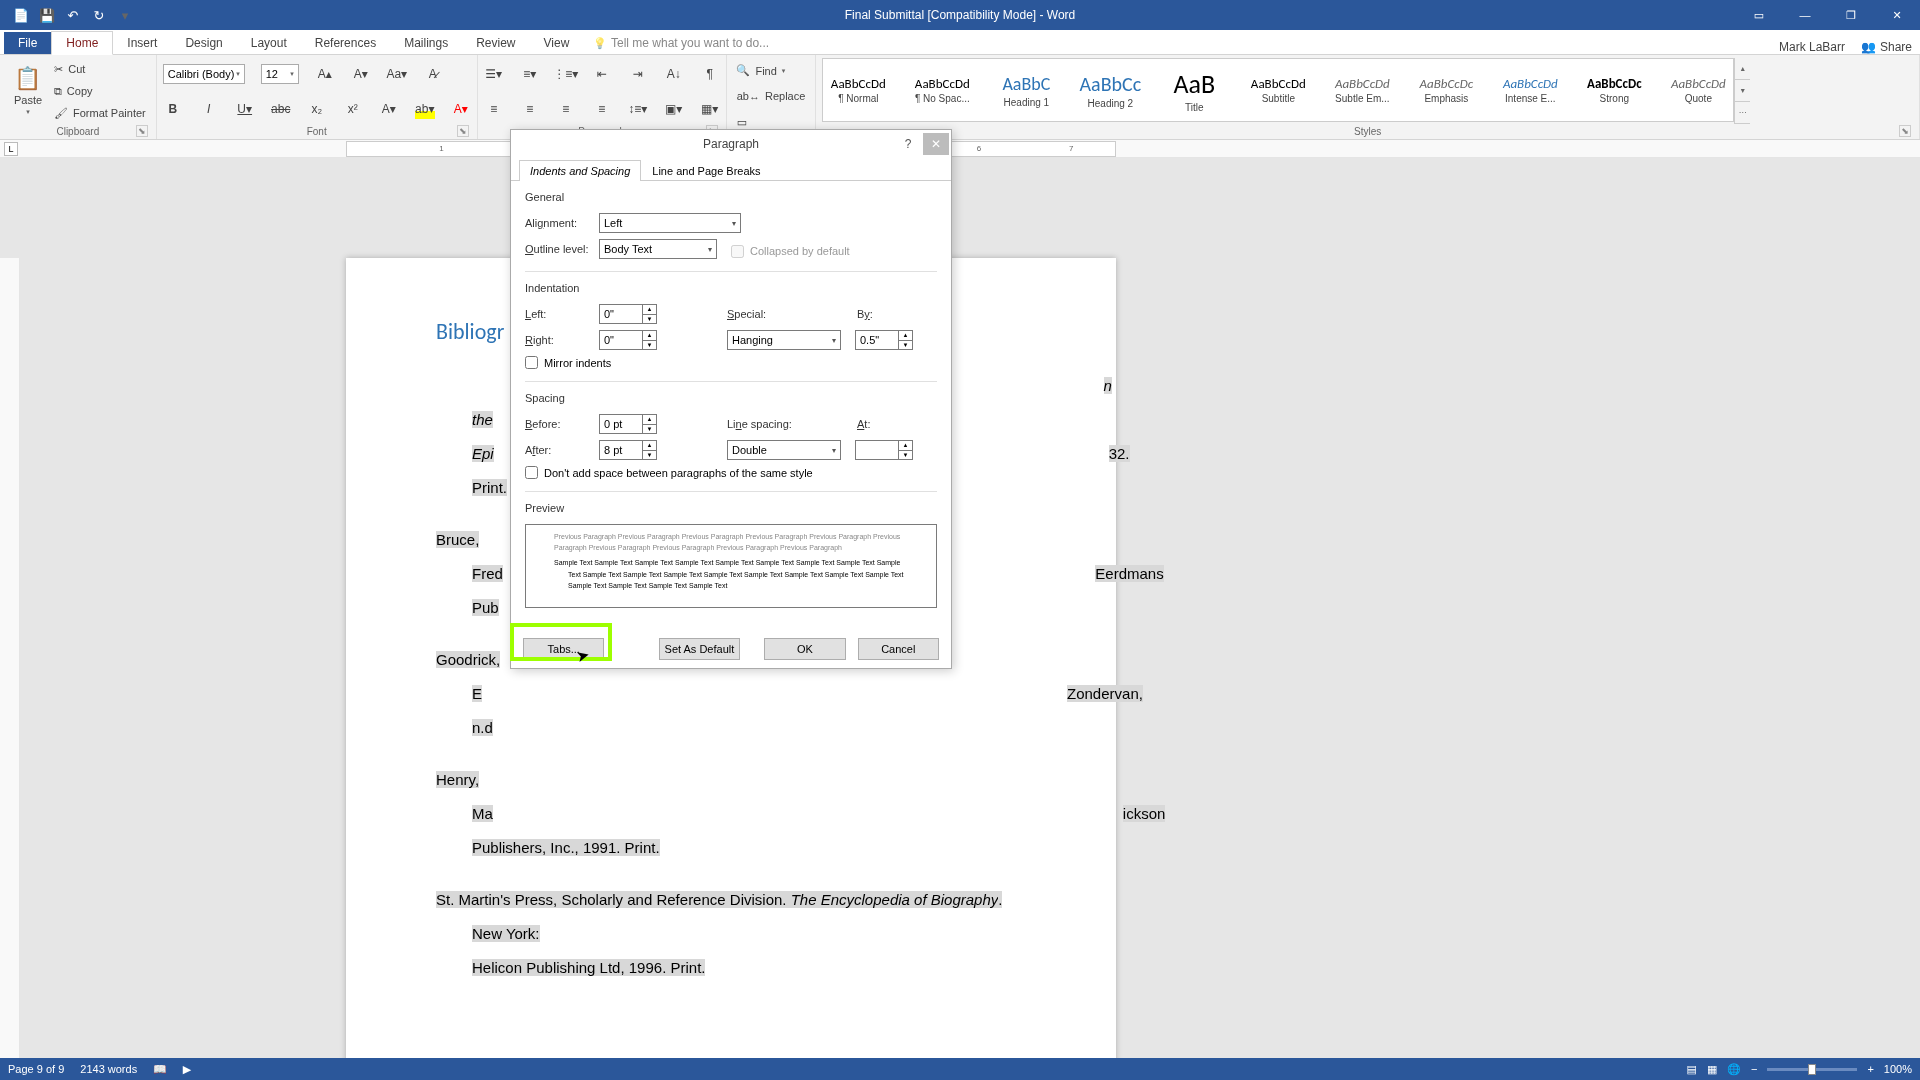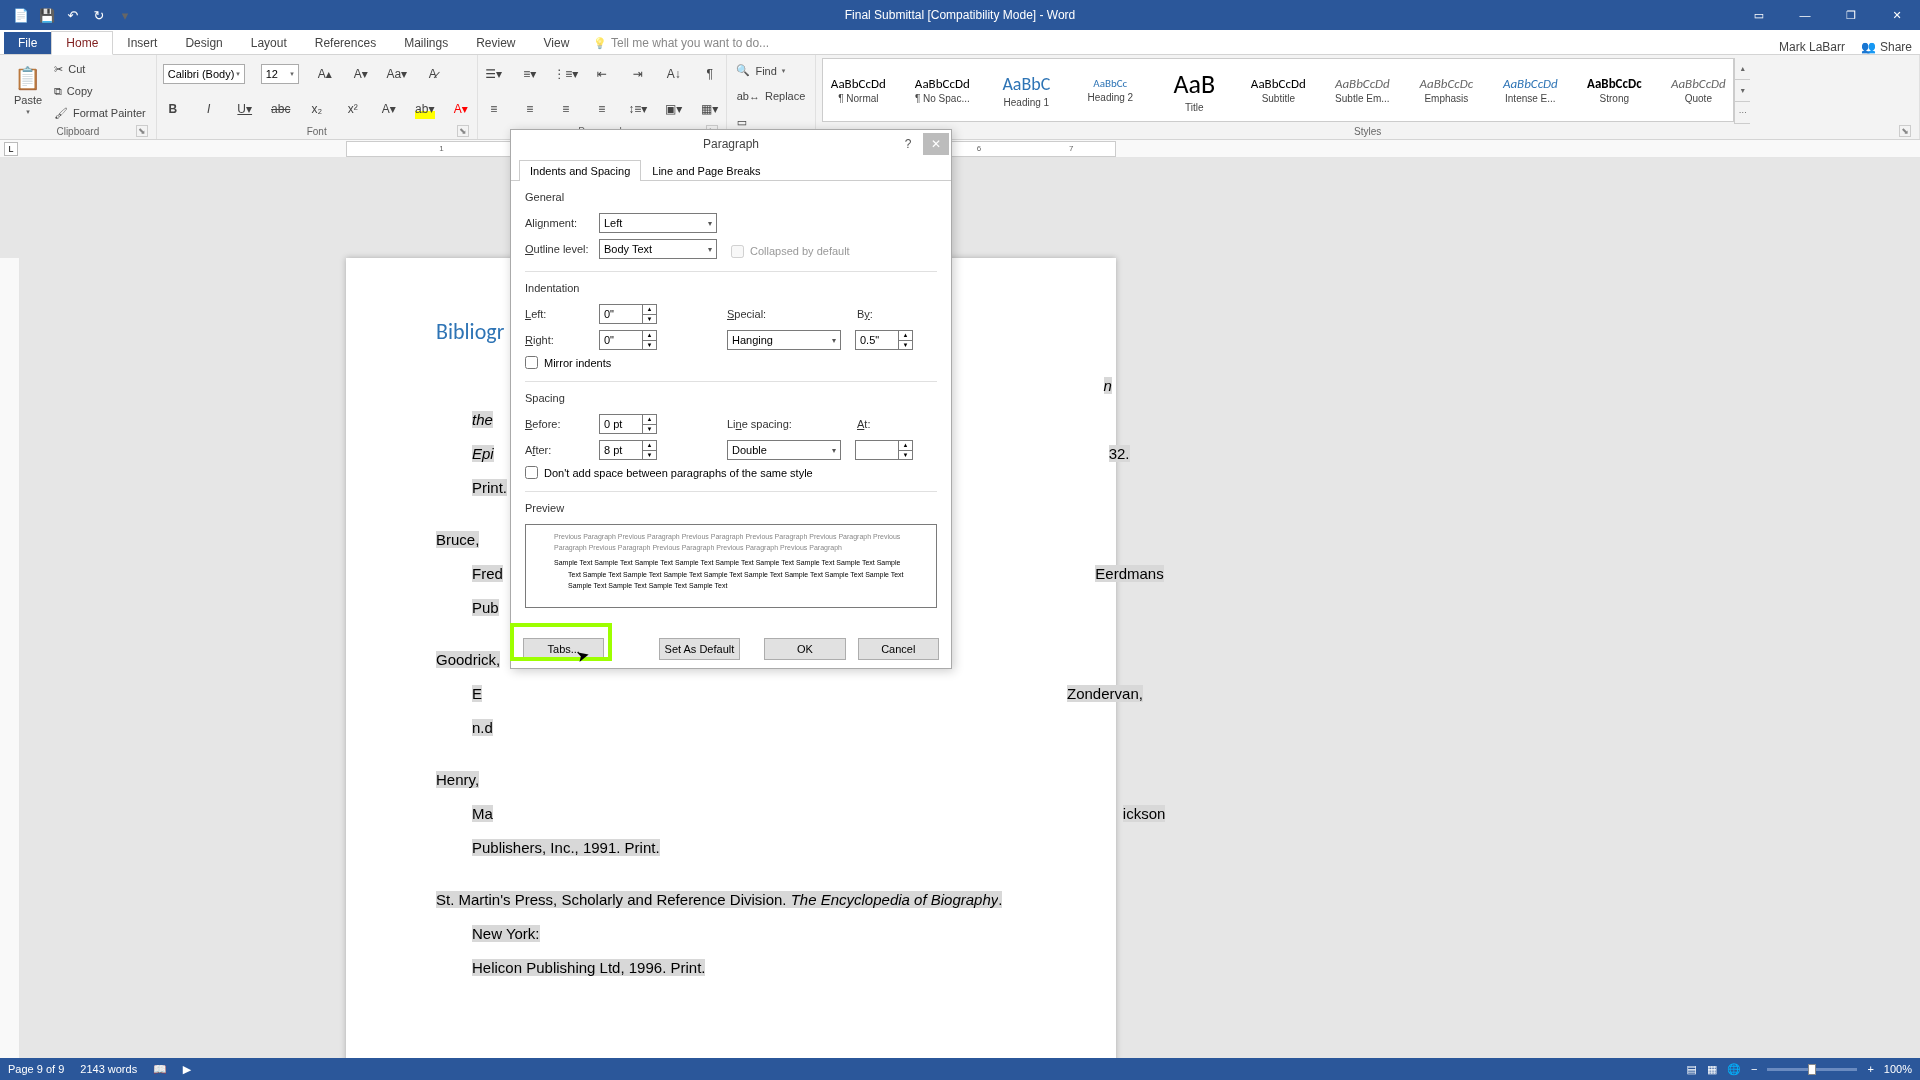--- a/index.html
+++ b/index.html
@@ -37,21 +37,21 @@
 .fontsel { width: 82px; height: 20px; border: 1px solid #ababab; background: #fff; font-size: 11px; padding: 0 4px; display: flex; align-items: center; justify-content: space-between; }
 .sizesel { width: 38px; height: 20px; border: 1px solid #ababab; background: #fff; font-size: 11px; padding: 0 4px; display: flex; align-items: center; justify-content: space-between; }
 .fmtbtn { width: 20px; height: 20px; display: flex; align-items: center; justify-content: center; font-size: 12px; color: #444; }
 .caret { font-size: 7px; color: #666; }
 
 
 .stygal { display: flex; gap: 18px; padding: 2px; background: #fff; border: 1px solid #ccc; height: 64px; }
 .sty { width: 66px; display: flex; flex-direction: column; align-items: center; justify-content: center; border: 1px solid transparent; }
 .sty .prev { font-size: 13px; font-family: Calibri, sans-serif; color: #000; }
 .sty .prev.h1 { color: #2e74b5; font-size: 18px; }
-.sty .prev.h2 { color: #2e74b5; font-size: 11px; }
+.sty .prev.h2 { color: #2e74b5; font-size: 20px; }
 .sty .prev.tit { font-size: 26px; font-weight: 300; }
 .sty .prev.em { font-style: italic; color: #666; }
 .sty .prev.ie { font-style: italic; color: #2e74b5; }
 .sty .prev.st { font-weight: bold; }
 .sty .lbl { font-size: 10px; color: #444; margin-top: 2px; }
 .stygal-more { width: 16px; display: flex; flex-direction: column; border-left: 1px solid #ccc; }
 .stygal-more div { flex: 1; display: flex; align-items: center; justify-content: center; font-size: 8px; color: #666; border-bottom: 1px solid #ccc; }
 
 
 .rulerbar { height: 18px; background: #f9f9f9; border-bottom: 1px solid #e5e5e5; display: flex; align-items: center; padding-left: 4px; position: relative; }
@@ -68,21 +68,21 @@
 .doctext .hl { background: #d8d8d8; }
 .doctext em { font-style: italic; }
 
 
 .pdialog { position: absolute; left: 510px; top: 129px; width: 442px; background: #fff; border: 1px solid #aaa; box-shadow: 2px 2px 10px rgba(0,0,0,.2); z-index: 100; font-size: 11px; }
 .pdialog .dtitle { height: 28px; display: flex; align-items: center; justify-content: center; position: relative; font-size: 12px; color: #444; }
 .pdialog .dtitle .help { position: absolute; right: 30px; width: 26px; height: 22px; display: flex; align-items: center; justify-content: center; color: #555; }
 .pdialog .dtitle .dclose { position: absolute; right: 2px; width: 26px; height: 22px; display: flex; align-items: center; justify-content: center; background: #bcbcbc; color: #fff; }
 .dtabs { display: flex; padding-left: 8px; border-bottom: 1px solid #ccc; margin-top: 2px; }
 .dtab { padding: 4px 10px; font-size: 11px; border: 1px solid transparent; border-bottom: none; margin-bottom: -1px; }
-.dtab.active { border-color: #ccc; background: #fff; }
+.dtab.active { border-color: #ccc; background: #fff; font-style: italic; }
 .dbody { padding: 10px 14px; }
 .dsec { margin-bottom: 12px; }
 .dsec .shead { font-size: 11px; color: #333; margin-bottom: 10px; }
 .drow { display: flex; align-items: center; margin-bottom: 6px; font-size: 11px; }
 .drow label { width: 74px; color: #333; }
 .drow label .u { text-decoration: underline; }
 .dsel { height: 20px; border: 1px solid #7a7a7a; background: #fff; display: flex; align-items: center; justify-content: space-between; padding: 0 4px; font-size: 11px; }
 .dsel .ar { font-size: 8px; color: #555; }
 .dspin { width: 58px; height: 20px; border: 1px solid #7a7a7a; background: #fff; display: flex; align-items: center; position: relative; padding-left: 4px; font-size: 11px; }
 .dspin .spins { position: absolute; right: 0; top: 0; bottom: 0; width: 14px; display: flex; flex-direction: column; }
@@ -335,21 +335,21 @@
   <div class="dtabs">
     <div class="dtab active">Indents and Spacing</div>
     <div class="dtab">Line and Page Breaks</div>
   </div>
   <div class="dbody">
 
     <div class="dsec">
       <div class="shead">General</div>
       <div class="drow">
         <label>Ali<span class="u">g</span>nment:</label>
-        <div class="dsel" style="width:118px;">
+        <div class="dsel" style="width:142px;">
             <span>Left</span>
             <span class="ar">▾</span>
           </div>
       </div>
       <div class="drow">
         <label><span class="u">O</span>utline level:</label>
         <div class="dsel" style="width:118px;">
             <span>Body Text</span>
             <span class="ar">▾</span>
           </div>

